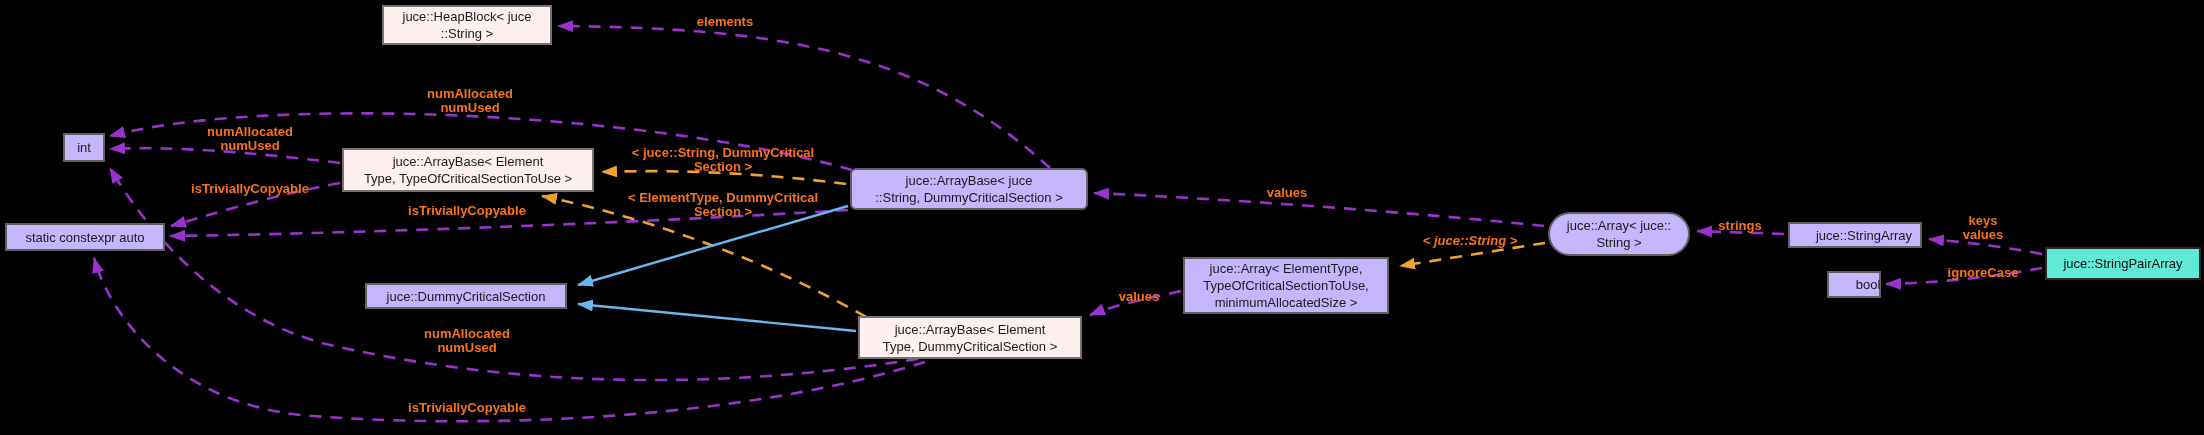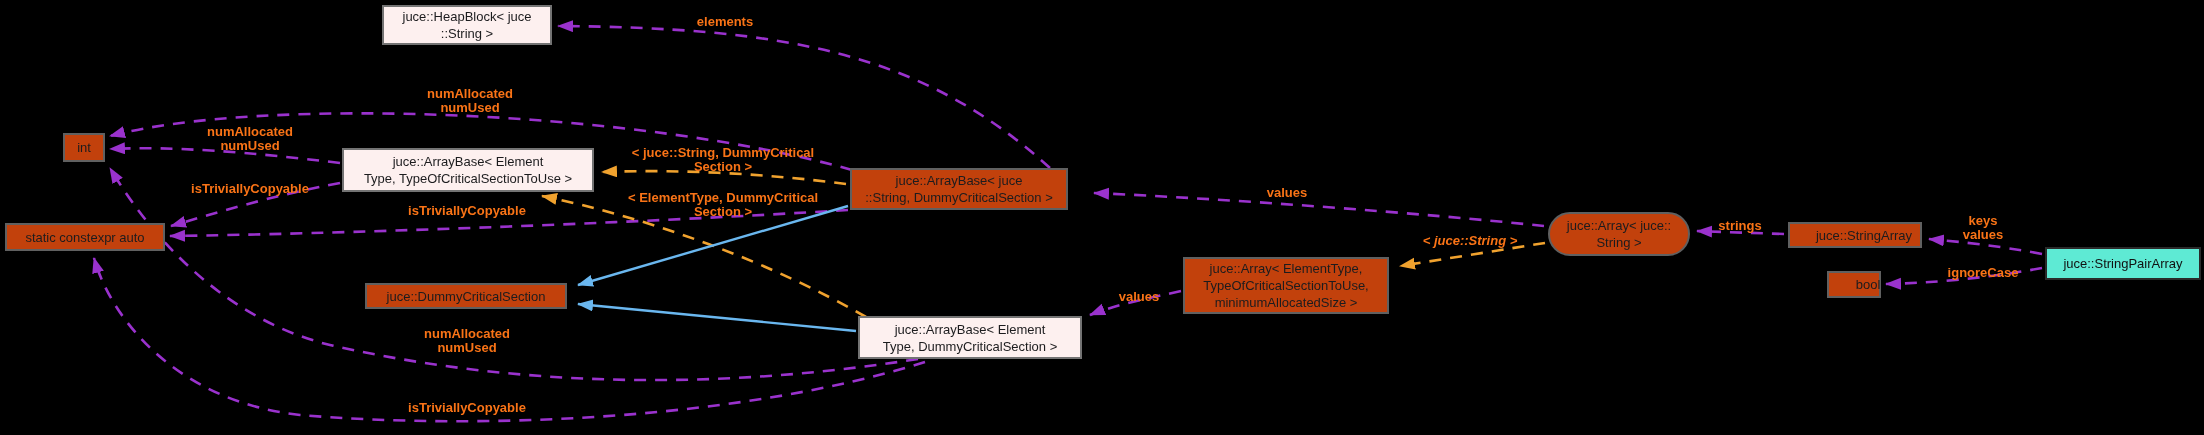--- a/index.html
+++ b/index.html
@@ -7,21 +7,21 @@
     position:relative;
     width:2204px;height:435px;
     background:#000;
     font-family:"Liberation Sans","DejaVu Sans",sans-serif;
     overflow:hidden;
   }
   #edges{position:absolute;left:0;top:0;width:2204px;height:435px;}
   .node{
     position:absolute;
     display:flex;flex-direction:column;justify-content:center;align-items:center;
-    background:#c2410c;
+    background:#c4b5fd;
     border:2px solid #606060;
     color:#1c1c1e;
     font-size:13px;line-height:17px;
     text-align:center;
     white-space:nowrap;
     box-sizing:border-box;
     padding:1px 4px;
     cursor:pointer;
   }
   .node.highlight{background:#fdf0ef;border:2px solid #737373;}
@@ -95,21 +95,21 @@
   </div>
 
   <div class="node" style="left:5px;top:223px;width:160px;height:28px;">
     <span>static constexpr auto</span>
   </div>
 
   <div class="node" style="left:365px;top:283px;width:202px;height:26px;">
     <span>juce::DummyCriticalSection</span>
   </div>
 
-  <div class="node" style="left:850px;top:168px;width:218px;height:42px;">
+  <div class="node" style="left:850px;top:168px;width:238px;height:42px;border-radius:6px;">
     <span>juce::ArrayBase&lt; juce</span>
     <span>::String, DummyCriticalSection &gt;</span>
   </div>
 
   <div class="node highlight" style="left:858px;top:316px;width:224px;height:43px;">
     <span>juce::ArrayBase&lt; Element</span>
     <span>Type, DummyCriticalSection &gt;</span>
   </div>
 
   <div class="node" style="left:1183px;top:257px;width:206px;height:57px;">

